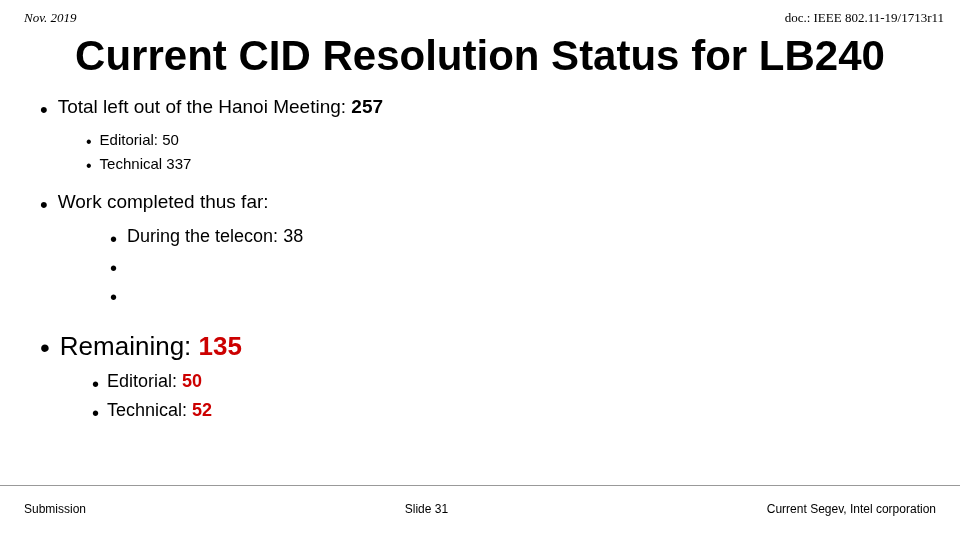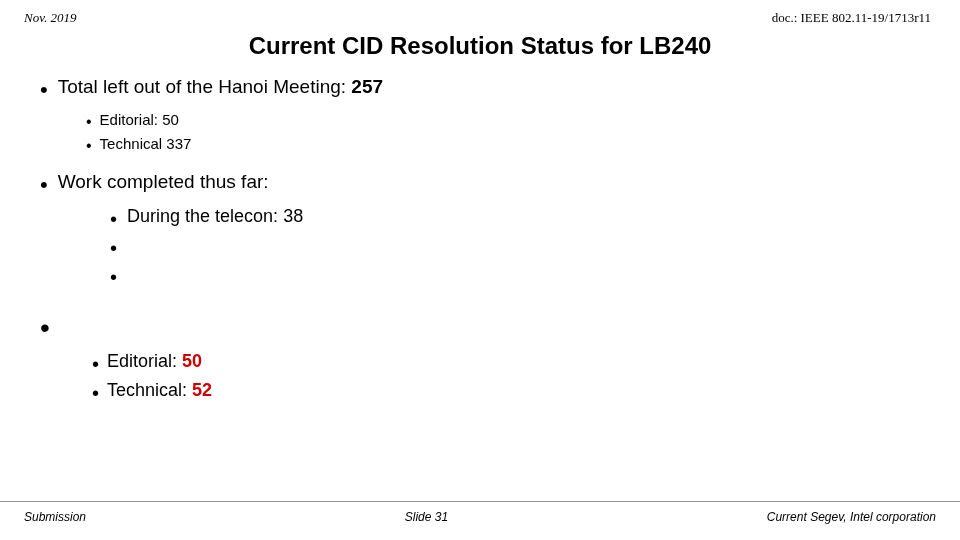--- a/index.html
+++ b/index.html
@@ -16,37 +16,37 @@
       width: 960px;
       height: 540px;
       padding: 0;
       position: relative;
     }
 
     .header {
       display: flex;
       justify-content: space-between;
       align-items: flex-start;
-      padding: 10px 29px 0 24px;
+      padding: 10px 16px 0 24px;
     }
 
     .header-left {
       font-size: 13px;
       font-style: italic;
       color: #000;
     }
 
     .header-right {
       font-size: 13px;
       color: #000;
     }
 
     .title {
       text-align: center;
-      font-size: 24px;
+      font-size: 42px;
       font-weight: bold;
       color: #000;
       margin: 6px 24px 16px 24px;
       font-family: Arial, sans-serif;
     }
 
     .content {
       padding: 0 40px;
     }
 
@@ -146,26 +146,25 @@
       flex-shrink: 0;
     }
 
     .footer {
       position: absolute;
       bottom: 8px;
       left: 0;
       right: 0;
       display: flex;
       justify-content: space-between;
-      padding: 8px 24px;
+      padding: 16px 24px;
       font-size: 12px;
       color: #000;
       font-family: Arial, sans-serif;
       border-top: 1px solid #999;
-      font-style: italic;
     }
   </style>
 </head>
 <body>
 
 <div class="slide">
 
   <div class="header">
     <span class="header-left">Nov. 2019</span>
     <span class="header-right">doc.: IEEE 802.11-19/1713r11</span>
@@ -216,20 +215,25 @@
     <div class="bullet-l3">
       <span class="dot">•</span>
     </div>
     <div class="bullet-l3">
       <span class="dot">•</span>
     </div>
 
     <div class="remaining-section">
       <div class="remaining-l1">
         <span class="dot">•</span>
+        <span>
+          <span>Remaining:</span>
+          <span> </span>
+          <span class="highlight-red" style="font-size:26px;">135</span>
+        </span>
       </div>
 
       <div class="remaining-l2">
         <span class="dot">•</span>
         <span>
           <span>Editorial:</span>
           <span> </span>
           <span class="highlight-red">50</span>
         </span>
       </div>

